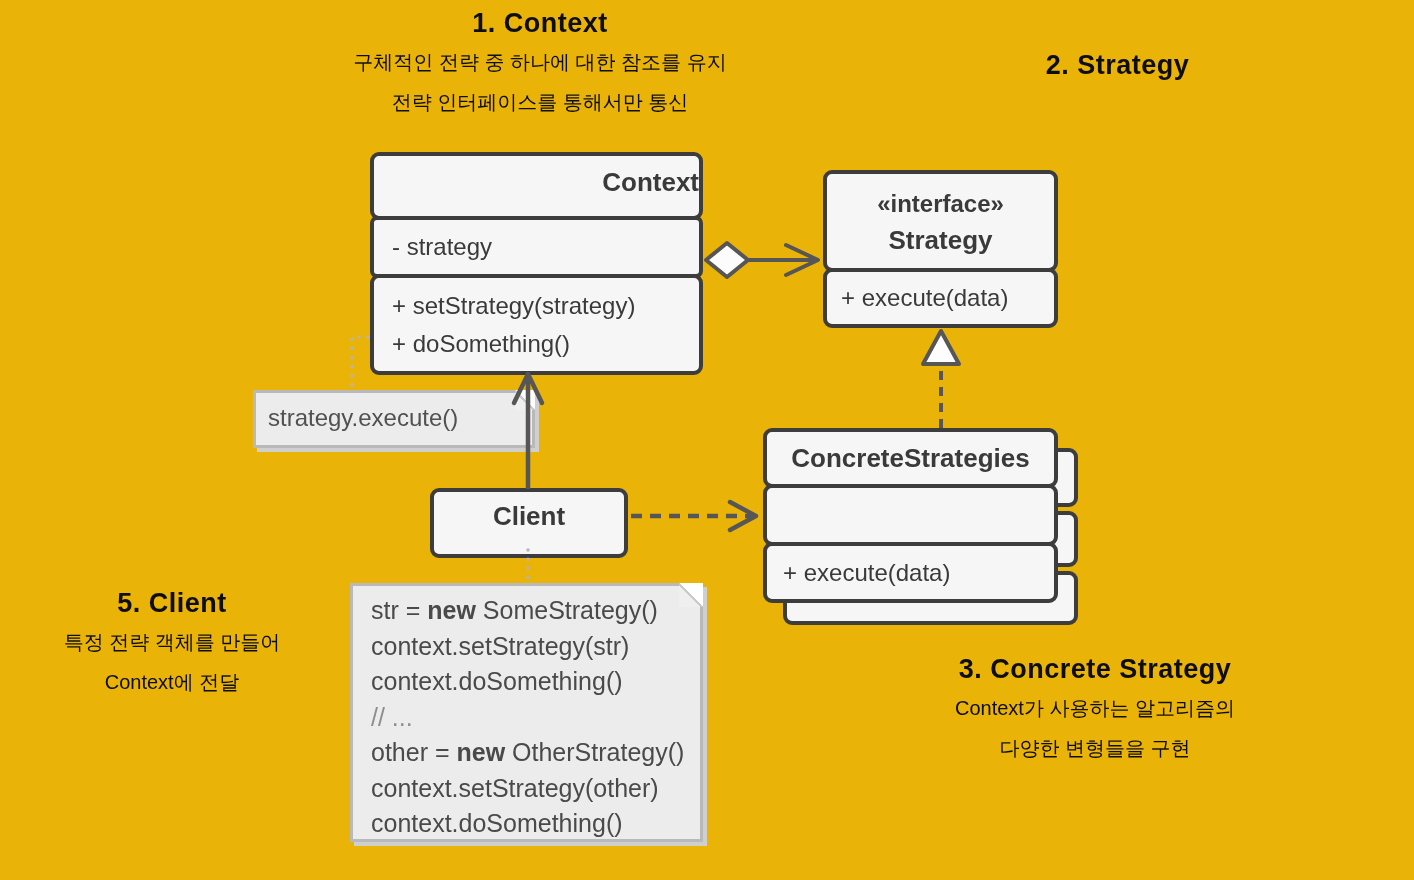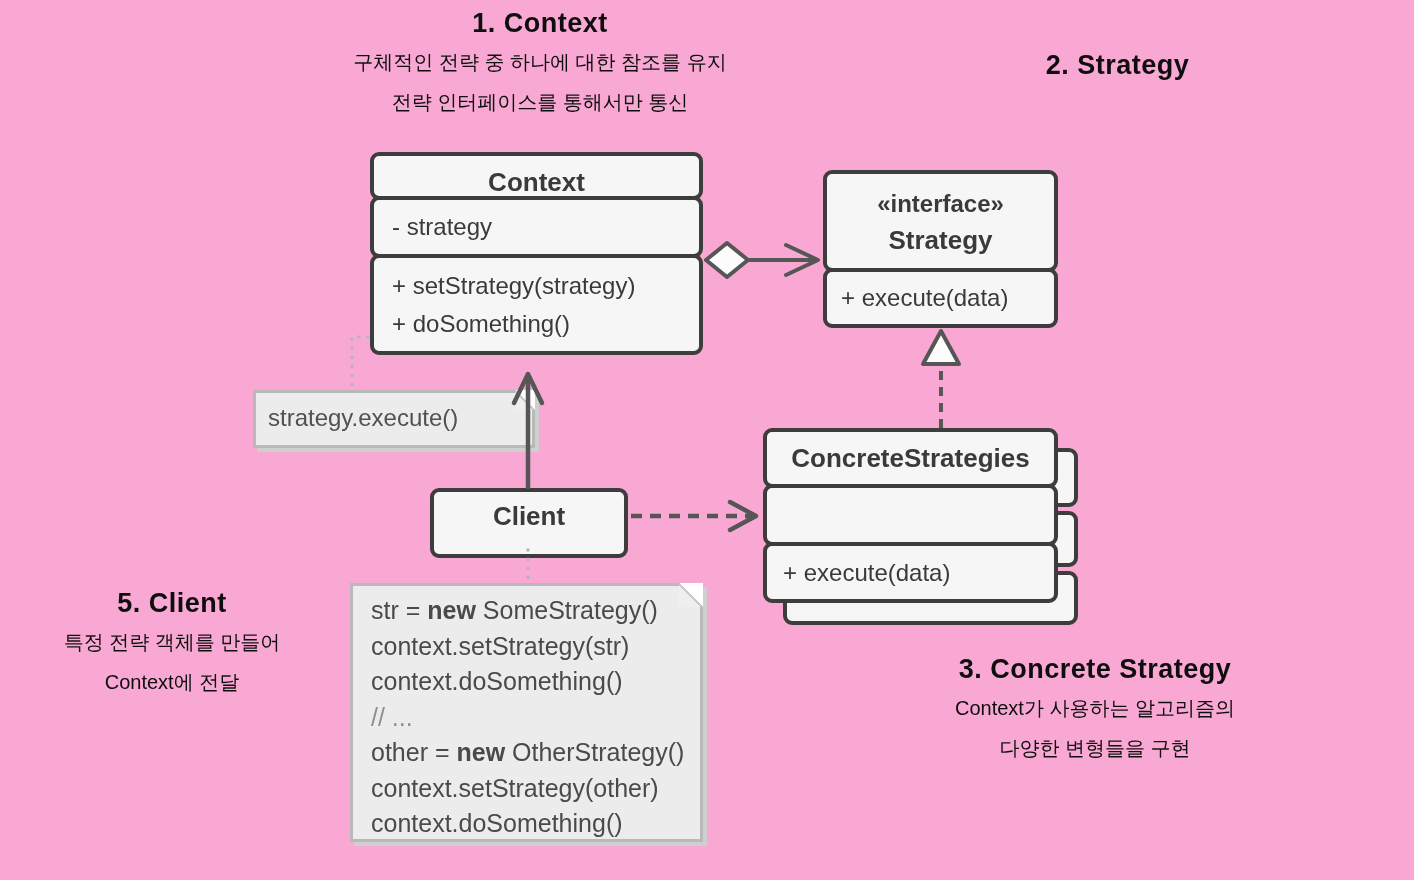--- a/index.html
+++ b/index.html
@@ -1,17 +1,17 @@
 <!DOCTYPE html>
 <html><head>
 <meta charset="utf-8">
 <style>
   html,body { margin:0; padding:0; background:#ffffff; }
   #canvas {
-    position:relative; width:1414px; height:880px; background:#f9a8d4;
+    position:relative; width:1414px; height:880px; background:#eab308;
     font-family:"Liberation Sans","DejaVu Sans",sans-serif; overflow:hidden;
   }
 
   
   .ann { position:absolute; text-align:center; color:#0e0e0e; z-index:1; }
   .ann-title { font-weight:bold; font-size:27px; line-height:38px; letter-spacing:0.5px; }
   .ann-line  { font-size:20px; line-height:40px; }
   #ann-context  { left:230px; top:4px;   width:620px; }
   #ann-strategy { left:825px; top:46px;  width:585px; }
   #ann-client   { left:6px;   top:584px; width:332px; }
@@ -23,22 +23,22 @@
     background:#f6f6f6; border:4px solid #3d3d3d; border-radius:9px;
     box-sizing:border-box; margin-top:-4px; position:relative;
   }
   .comp:first-child { margin-top:0; }
   .uml-back .comp { margin-top:4px; }
   .uml-back { z-index:2; }
   .class-title { font-weight:bold; font-size:26px; text-align:center; }
   .member { font-size:24px; text-align:left; }
 
   #cls-context { left:370px; top:152px; width:333px; }
-  #ctx-c1 { height:48px;  line-height:52px; }
-  #ctx-c2 { height:62px;  line-height:54px; padding-left:18px; }
+  #ctx-c1 { height:68px;  line-height:52px;text-align:right; }
+  #ctx-c2 { height:62px;  line-height:54px; padding-left:18px;border-radius:7px; }
   #ctx-c3 { height:101px; padding:9px 16px 0 18px; line-height:38px; }
 
   #cls-strategy { left:823px; top:170px; width:235px; }
   #str-c1 { height:102px; padding-top:13px; }
   #str-c1 .stereotype { font-size:24px; line-height:34px; text-align:center; font-weight:bold; }
   #str-c1 .class-title { line-height:38px; }
   #str-c2 { height:60px; line-height:52px; padding-left:14px; }
 
   #cls-client { left:430px; top:488px; width:198px; }
   #cli-c1 { height:70px; line-height:49px; }

